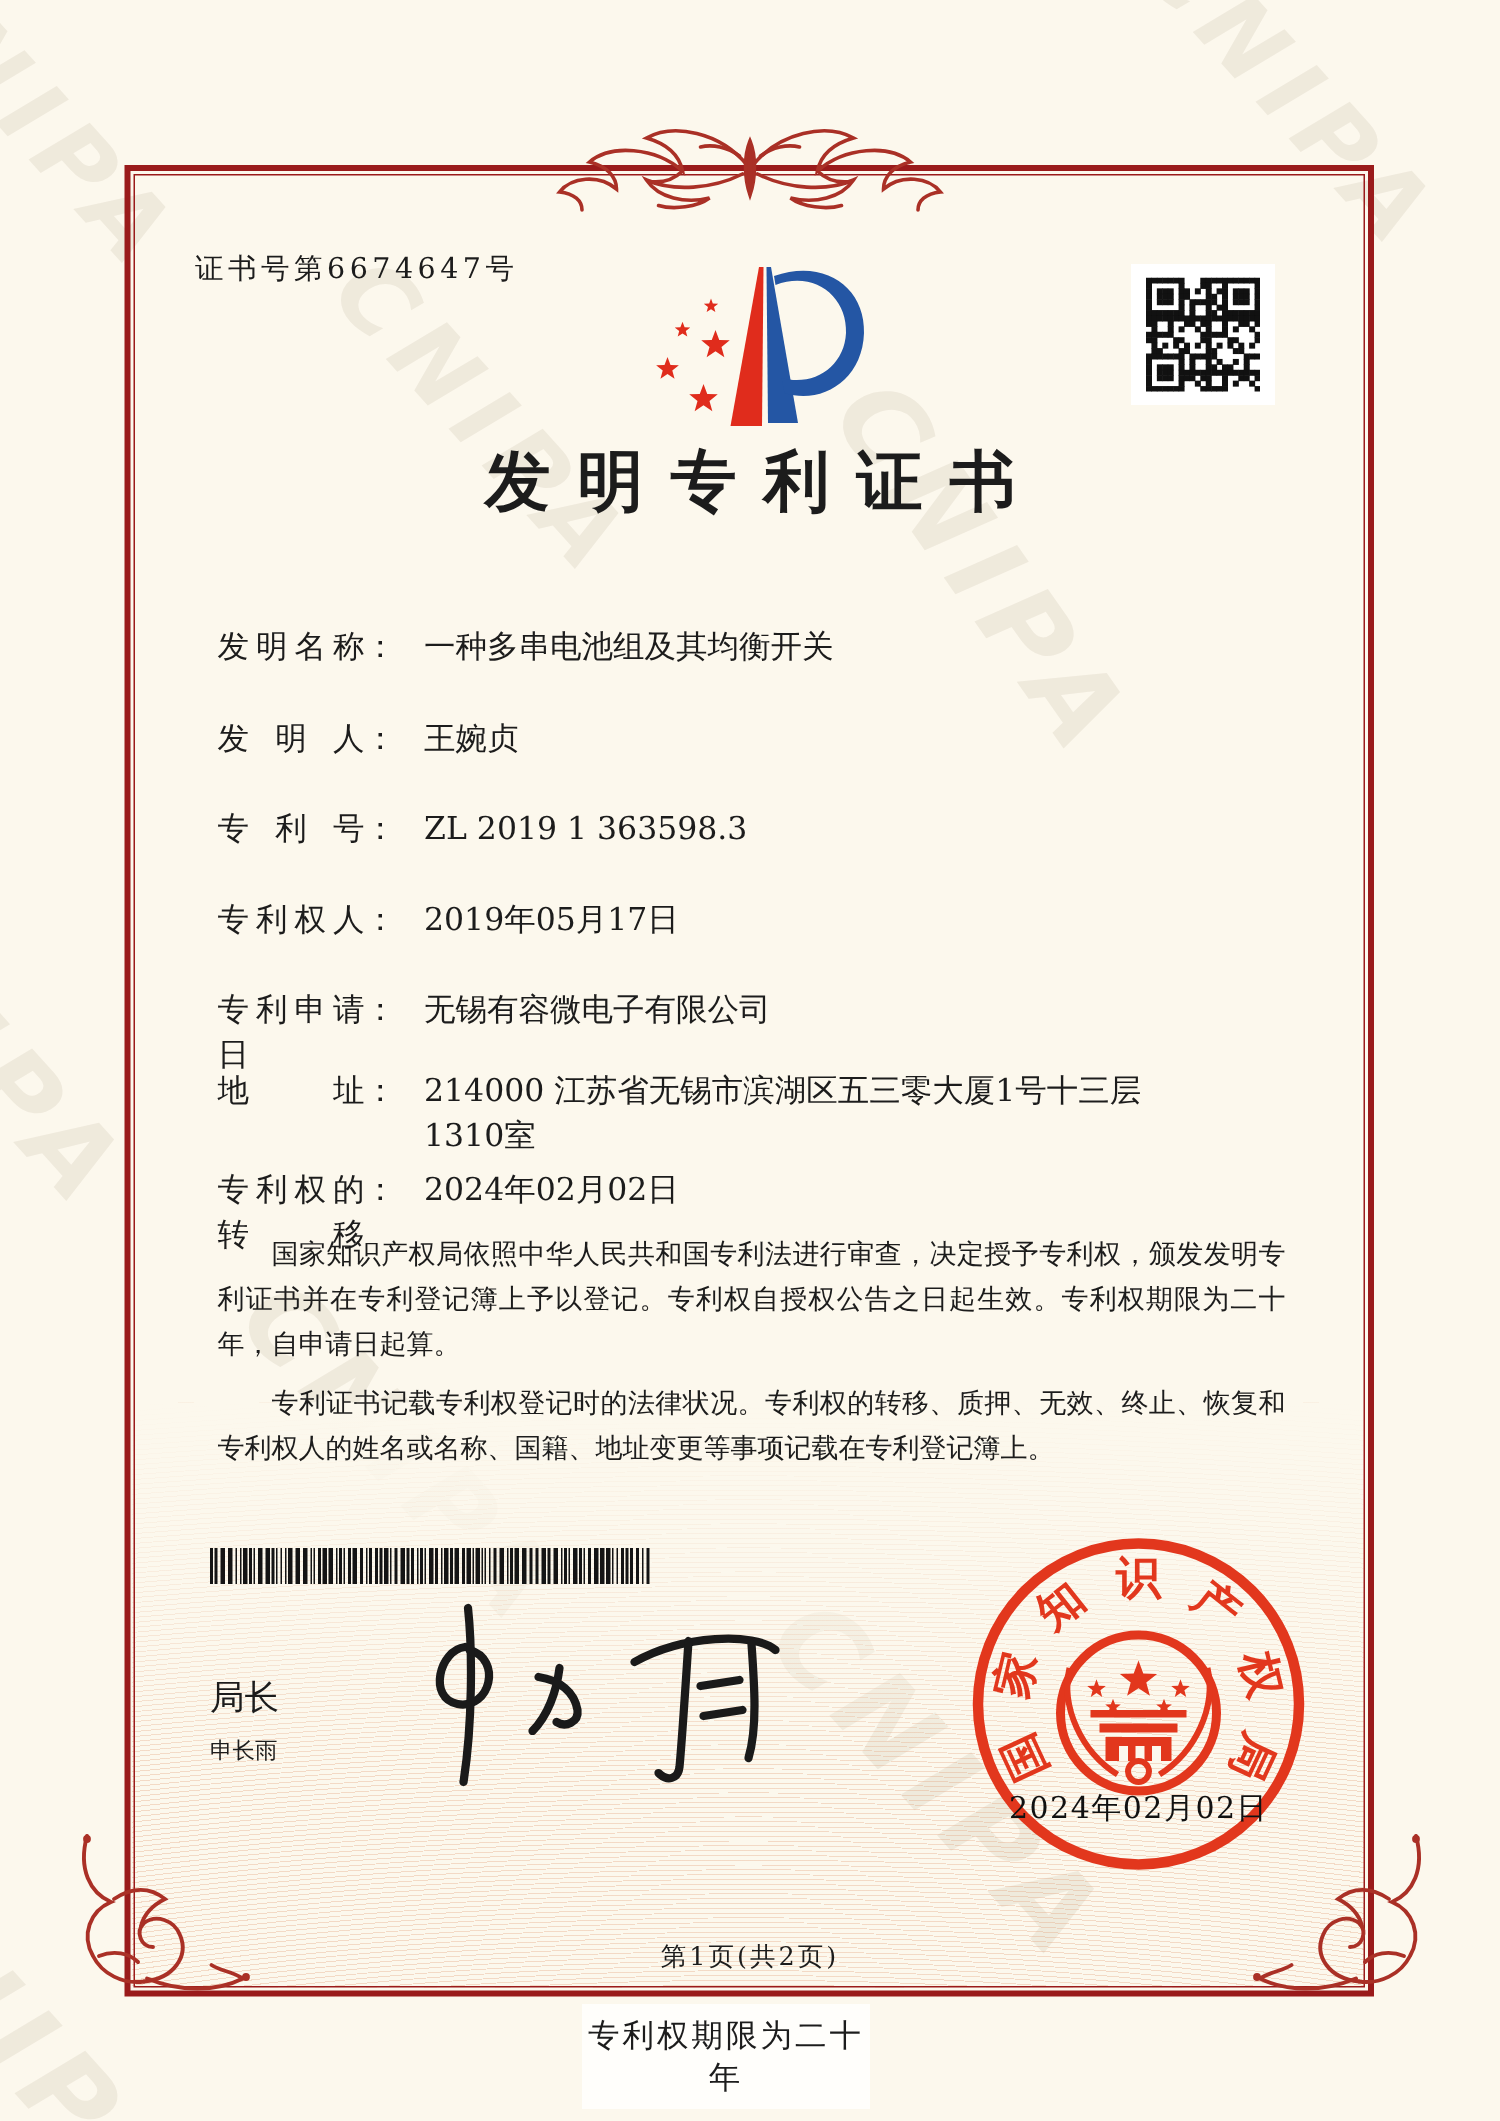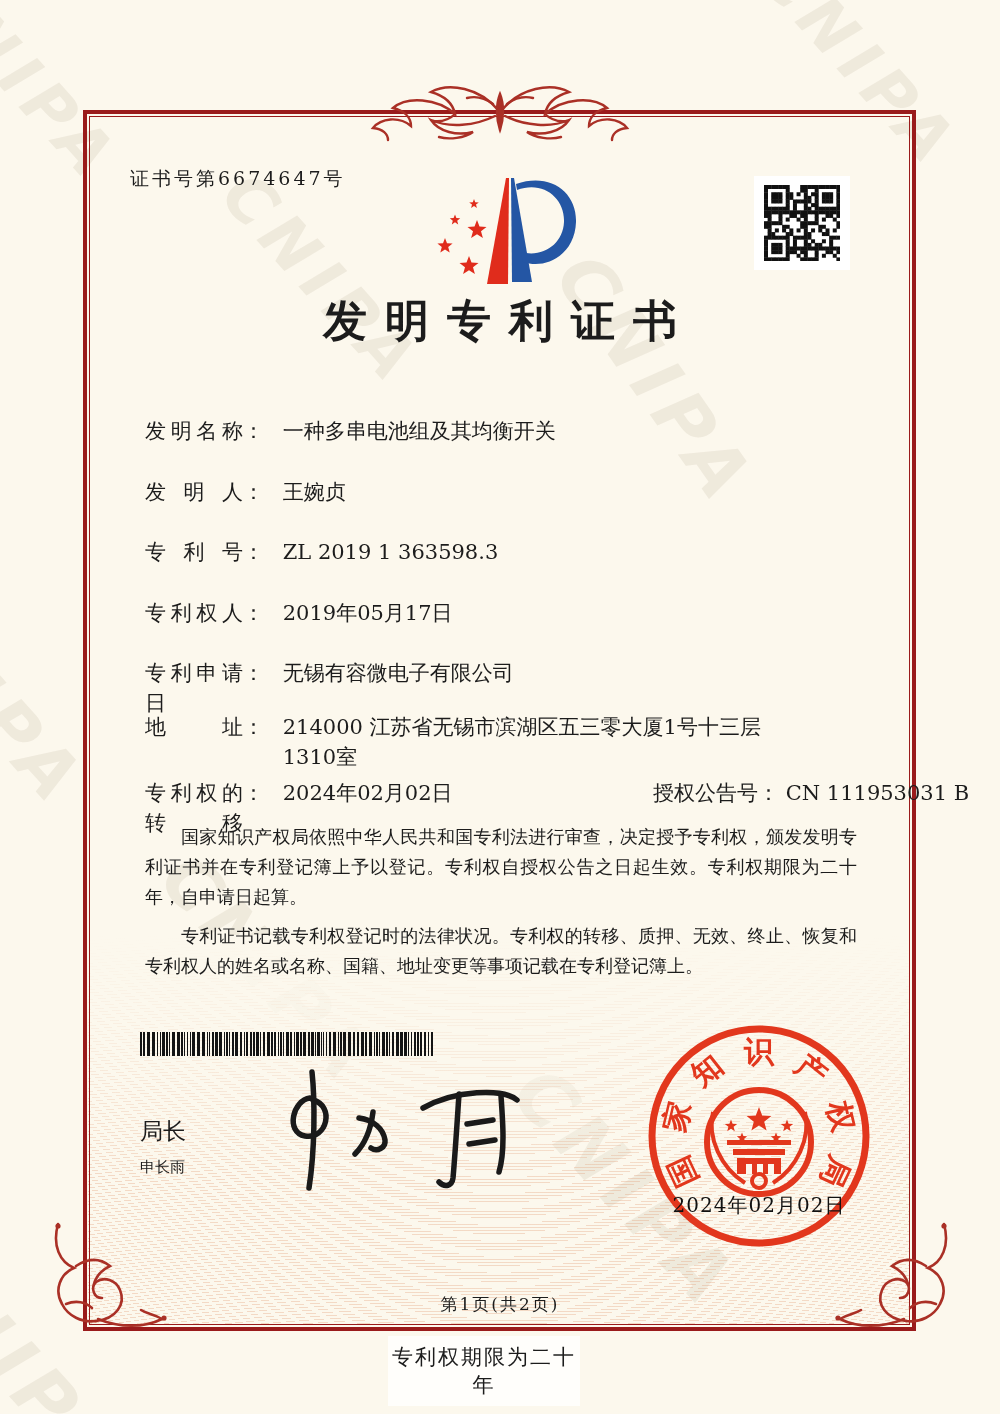--- a/index.html
+++ b/index.html
@@ -423,24 +423,20 @@
   <span class="f-label">专利申请日</span><span class="f-colon">：</span>
   <span class="f-value">无锡有容微电子有限公司</span>
 </div>
 <div class="field-row" style="top:712px">
   <span class="f-label">地址</span><span class="f-colon">：</span>
   <span class="f-value addr">214000 江苏省无锡市滨湖区五三零大厦1号十三层1310室</span>
 </div>
 <div class="field-row" style="top:778px;width:760px">
   <span class="f-label">专利权的转移</span><span class="f-colon">：</span>
   <span class="f-value">2024年02月02日</span>
-  <span class="grant-no">
-    <span>授权公告号</span><span>：</span>
-    <span>CN 111953031 B</span>
-  </span>
 </div>
 
 <div class="legal">
   <p>国家知识产权局依照中华人民共和国专利法进行审查，决定授予专利权，颁发发明专利证书并在专利登记簿上予以登记。专利权自授权公告之日起生效。专利权期限为二十年，自申请日起算。</p>
   <p>专利证书记载专利权登记时的法律状况。专利权的转移、质押、无效、终止、恢复和专利权人的姓名或名称、国籍、地址变更等事项记载在专利登记簿上。</p>
 </div>
 
 <div class="barcode"><span style="width: 2px; margin-right: 1px;"></span><span style="width: 2px; margin-right: 2px;"></span><span style="width: 3px; margin-right: 2px;"></span><span style="width: 3px; margin-right: 2px;"></span><span style="width: 1px; margin-right: 2px;"></span><span style="width: 1px; margin-right: 1px;"></span><span style="width: 3px; margin-right: 1px;"></span><span style="width: 2px; margin-right: 1px;"></span><span style="width: 1px; margin-right: 2px;"></span><span style="width: 3px; margin-right: 2px;"></span><span style="width: 3px; margin-right: 1px;"></span><span style="width: 2px; margin-right: 1px;"></span><span style="width: 1px; margin-right: 2px;"></span><span style="width: 1px; margin-right: 2px;"></span><span style="width: 1px; margin-right: 1px;"></span><span style="width: 3px; margin-right: 2px;"></span><span style="width: 3px; margin-right: 2px;"></span><span style="width: 3px; margin-right: 2px;"></span><span style="width: 1px; margin-right: 1px;"></span><span style="width: 1px; margin-right: 2px;"></span><span style="width: 2px; margin-right: 1px;"></span><span style="width: 3px; margin-right: 1px;"></span><span style="width: 3px; margin-right: 2px;"></span><span style="width: 1px; margin-right: 1px;"></span><span style="width: 2px; margin-right: 1px;"></span><span style="width: 1px; margin-right: 2px;"></span><span style="width: 2px; margin-right: 1px;"></span><span style="width: 3px; margin-right: 2px;"></span><span style="width: 2px; margin-right: 2px;"></span><span style="width: 1px; margin-right: 1px;"></span><span style="width: 2px; margin-right: 2px;"></span><span style="width: 2px; margin-right: 1px;"></span><span style="width: 2px; margin-right: 1px;"></span><span style="width: 3px; margin-right: 1px;"></span><span style="width: 1px; margin-right: 2px;"></span><span style="width: 2px; margin-right: 2px;"></span><span style="width: 3px; margin-right: 1px;"></span><span style="width: 2px; margin-right: 1px;"></span><span style="width: 2px; margin-right: 2px;"></span><span style="width: 1px; margin-right: 1px;"></span><span style="width: 2px; margin-right: 1px;"></span><span style="width: 1px; margin-right: 2px;"></span><span style="width: 3px; margin-right: 1px;"></span><span style="width: 2px; margin-right: 2px;"></span><span style="width: 1px; margin-right: 1px;"></span><span style="width: 3px; margin-right: 1px;"></span><span style="width: 2px; margin-right: 1px;"></span><span style="width: 3px; margin-right: 2px;"></span><span style="width: 2px; margin-right: 1px;"></span><span style="width: 3px; margin-right: 1px;"></span><span style="width: 1px; margin-right: 1px;"></span><span style="width: 3px; margin-right: 1px;"></span><span style="width: 1px; margin-right: 1px;"></span><span style="width: 1px; margin-right: 2px;"></span><span style="width: 1px; margin-right: 2px;"></span><span style="width: 2px; margin-right: 2px;"></span><span style="width: 3px; margin-right: 2px;"></span><span style="width: 1px; margin-right: 1px;"></span><span style="width: 2px; margin-right: 1px;"></span><span style="width: 3px; margin-right: 2px;"></span><span style="width: 3px; margin-right: 2px;"></span><span style="width: 2px; margin-right: 2px;"></span><span style="width: 2px; margin-right: 2px;"></span><span style="width: 3px; margin-right: 1px;"></span><span style="width: 2px; margin-right: 2px;"></span><span style="width: 3px; margin-right: 2px;"></span><span style="width: 1px; margin-right: 1px;"></span><span style="width: 2px; margin-right: 1px;"></span><span style="width: 1px; margin-right: 2px;"></span><span style="width: 3px; margin-right: 1px;"></span><span style="width: 2px; margin-right: 1px;"></span><span style="width: 1px; margin-right: 2px;"></span><span style="width: 2px; margin-right: 2px;"></span><span style="width: 3px; margin-right: 1px;"></span><span style="width: 3px; margin-right: 1px;"></span><span style="width: 3px; margin-right: 1px;"></span><span style="width: 1px; margin-right: 2px;"></span><span style="width: 1px; margin-right: 2px;"></span><span style="width: 2px; margin-right: 1px;"></span><span style="width: 2px; margin-right: 1px;"></span><span style="width: 2px; margin-right: 2px;"></span><span style="width: 2px; margin-right: 2px;"></span><span style="width: 1px; margin-right: 2px;"></span><span style="width: 2px; margin-right: 1px;"></span></div>
 
 <div class="sig-title">局长</div>

